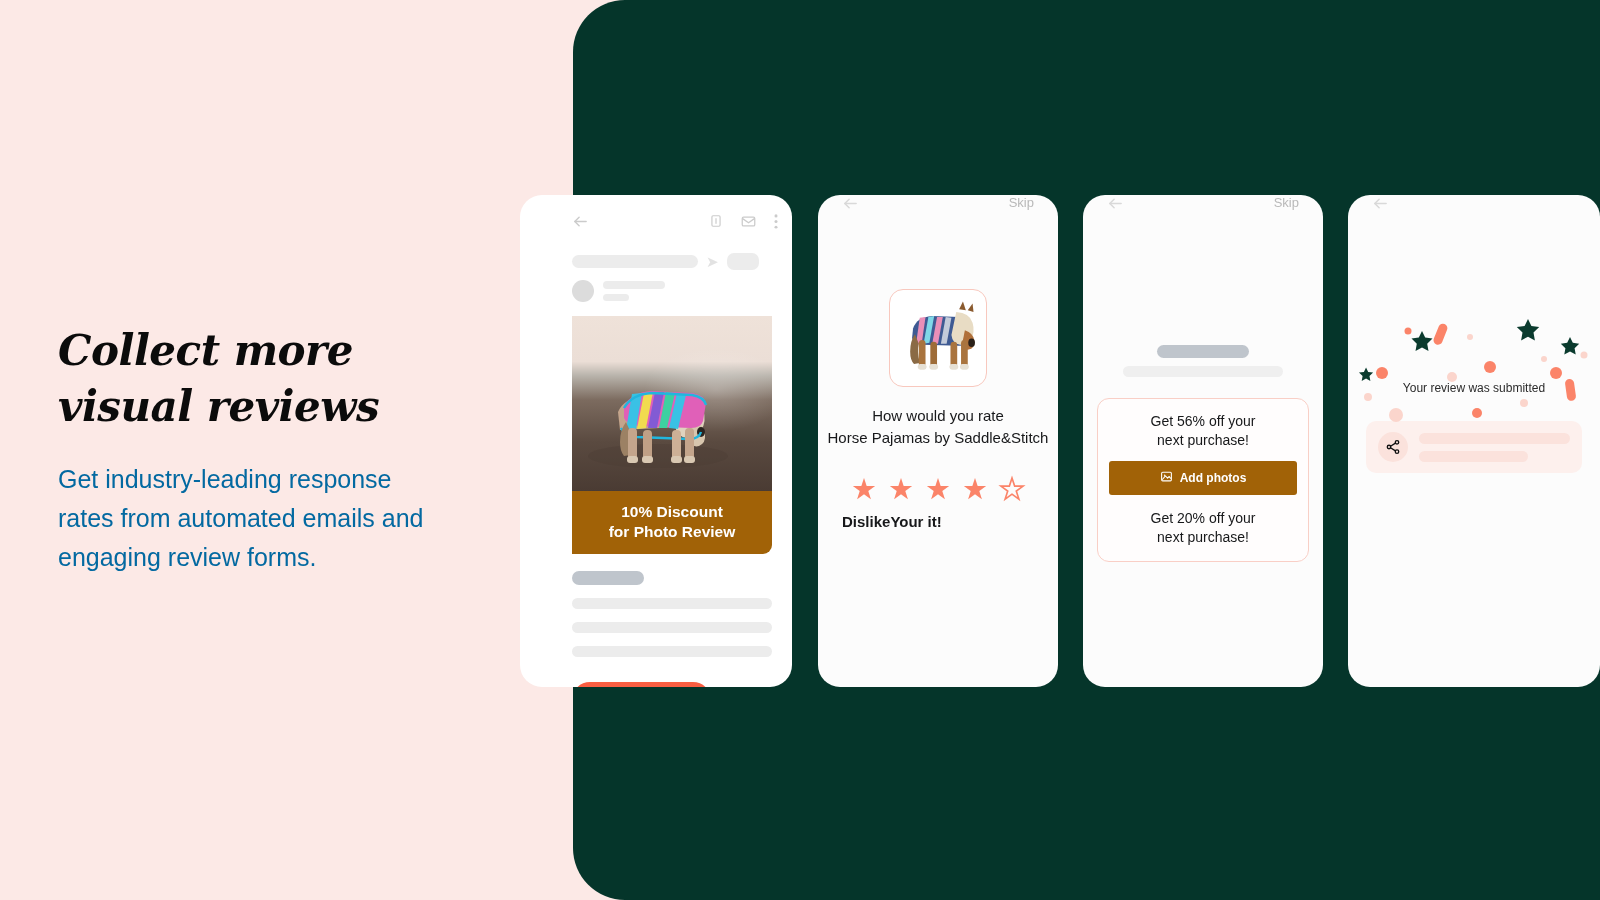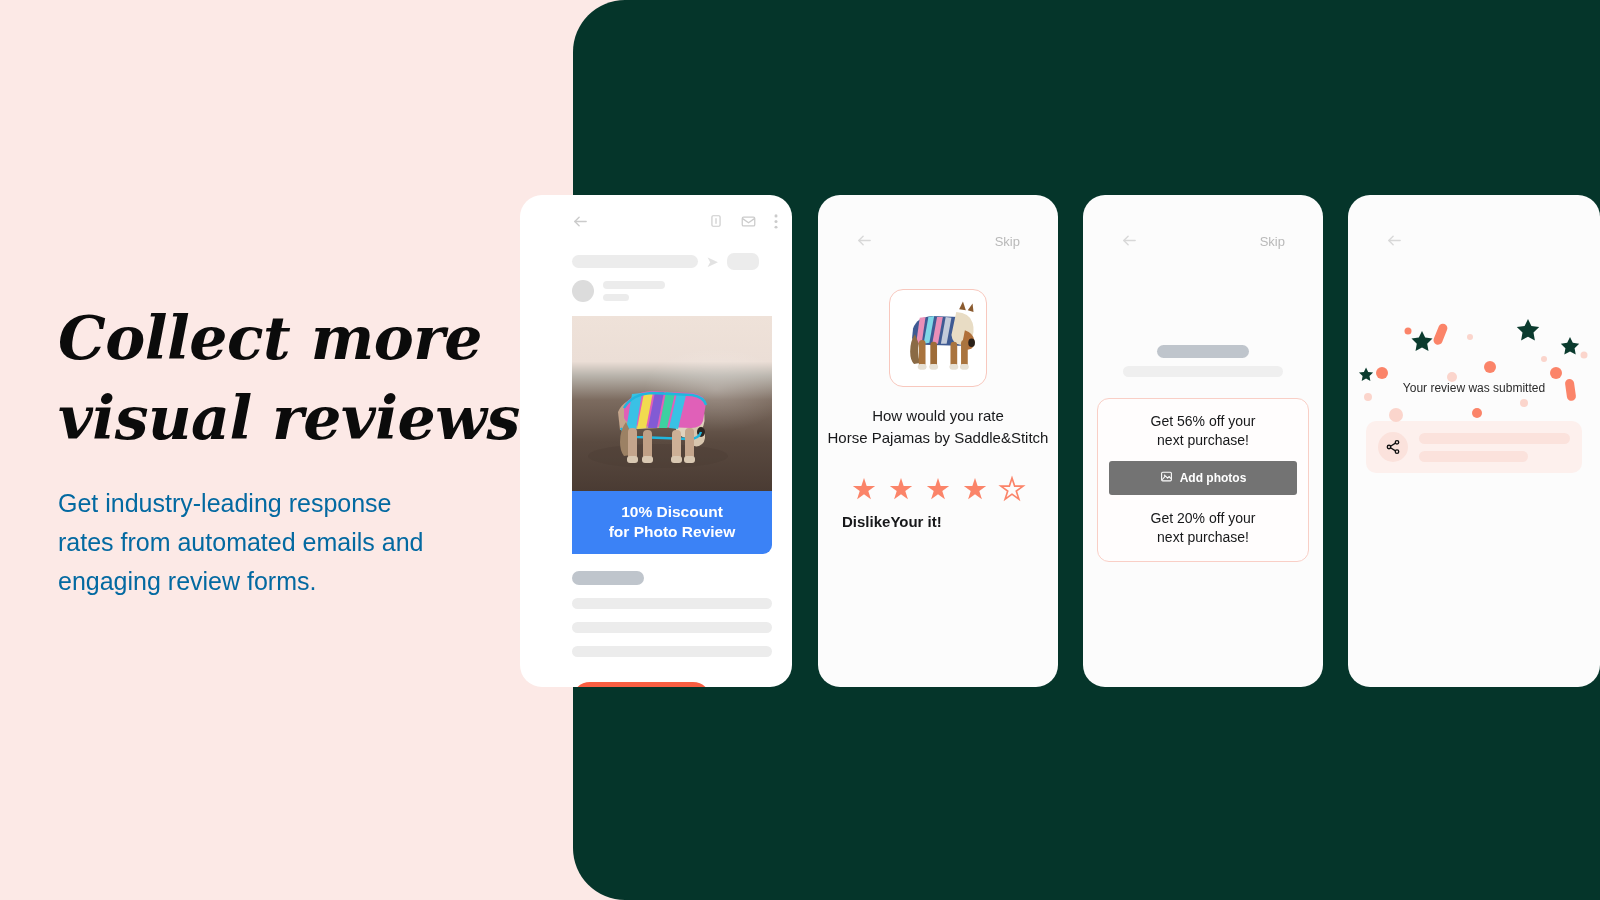--- a/index.html
+++ b/index.html
@@ -14,21 +14,21 @@
   #left-panel {
     position: absolute; left: 0; top: 0;
     width: 580px; height: 900px;
     background: #FCE9E6;
     display: flex; flex-direction: column; justify-content: center;
     padding-left: 58px; padding-right: 40px;
   }
   #headline {
     font-family: "DejaVu Serif", serif;
     font-style: italic; font-weight: 700;
-    font-size: 60px; line-height: 1.32;
+    font-size: 42px; line-height: 1.32;
     color: #0B0B0B;
     letter-spacing: -0.5px;
     white-space: pre-line;
     margin-bottom: 26px;
   }
   #subhead {
     font-size: 25px; line-height: 1.56;
     color: #0369a1; white-space: pre-line;
     max-width: 450px;
   }
@@ -83,42 +83,42 @@
   .photo {
     margin-top: 14px; margin-left: 52px;
     width: 200px; height: 175px;
     background:
       radial-gradient(ellipse 60% 40% at 72% 42%, rgba(255,255,255,.25), transparent 60%),
       linear-gradient(#EFE2D9 0%, #EBDED6 26%, #B9B4AC 34%, #7C6B5F 48%, #5A4A40 72%, #4A3B33 100%);
     position: relative; overflow: hidden;
   }
   .horse { position: absolute; left: 16px; top: 52px; width: 150px; height: 100px; }
   .banner {
-    background: #3b82f6; color: #fff;
+    background: #a16207; color: #fff;
     font-size: 15.5px; font-weight: 700; line-height: 1.28;
     text-align: center; padding: 11px 0 12px;
     margin-left: 52px; width: 200px;
     white-space: pre-line;
     border-bottom-right-radius: 9px; border-bottom-left-radius: 0;
   }
   .mail-body { margin-left: 52px; width: 200px; }
   .mail-body .sk { margin-top: 13px; }
   .leave-btn {
     display: block; margin: 25px auto 0; margin-left: 52px;
     background: #FA5E42; color: #fff;
     border: none; border-radius: 19px;
     font-family: "Liberation Sans", sans-serif;
     font-size: 14px; font-weight: 700;
     padding: 10px 20px; cursor: pointer;
   }
 
   
   .form-topbar {
-    height: 54px; display: flex; align-items: flex-end;
-    justify-content: space-between; padding: 0 38px;
+    height: 54px; display: flex; align-items: flex-start;
+    justify-content: space-between; padding: 0 24px;
   }
   .skip { font-size: 13px; color: #B9B9B9; cursor: pointer; }
 
   
   .prod-thumb {
     width: 98px; height: 98px; margin: 40px auto 0;
     border: 1.6px solid #F8C8BE; border-radius: 14px;
     background: #fff; position: relative; overflow: hidden;
   }
   .rate-q {
@@ -143,21 +143,21 @@
     border: 1.5px solid #F9CFC6; border-radius: 12px;
     background: #FFFDFD;
   }
   .offer-text {
     text-align: center; font-size: 14px; line-height: 1.35;
     color: #17181A; white-space: pre-line;
   }
   .offer-btn {
     display: flex; align-items: center; justify-content: center; gap: 7px;
     width: 100%; margin-top: 11px; padding: 9px 0;
-    background: #737373; color: #fff;
+    background: #a16207; color: #fff;
     border: none; border-radius: 3px;
     font-family: "Liberation Sans", sans-serif;
     font-size: 12px; font-weight: 700; cursor: pointer;
   }
   .offer-text.second { margin-top: 14px; }
 
   
   .confetti { position: absolute; left: 0; top: 120px; width: 252px; height: 120px; }
   .thanks-wrap { position: relative; margin-top: 132px; text-align: center; }
   .thanks-title { font-size: 22px; font-weight: 700; color: #111; }

